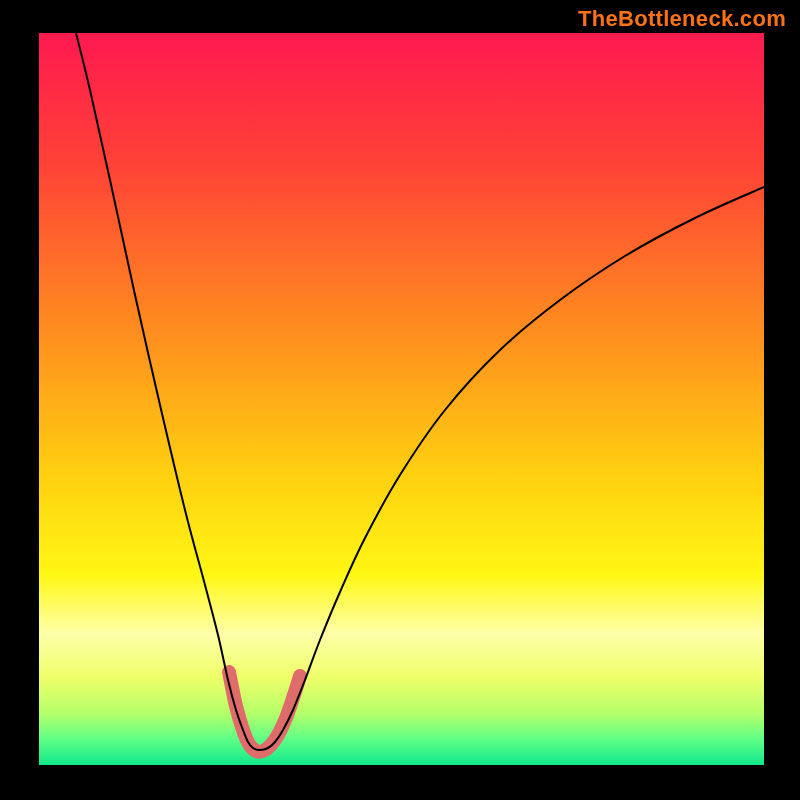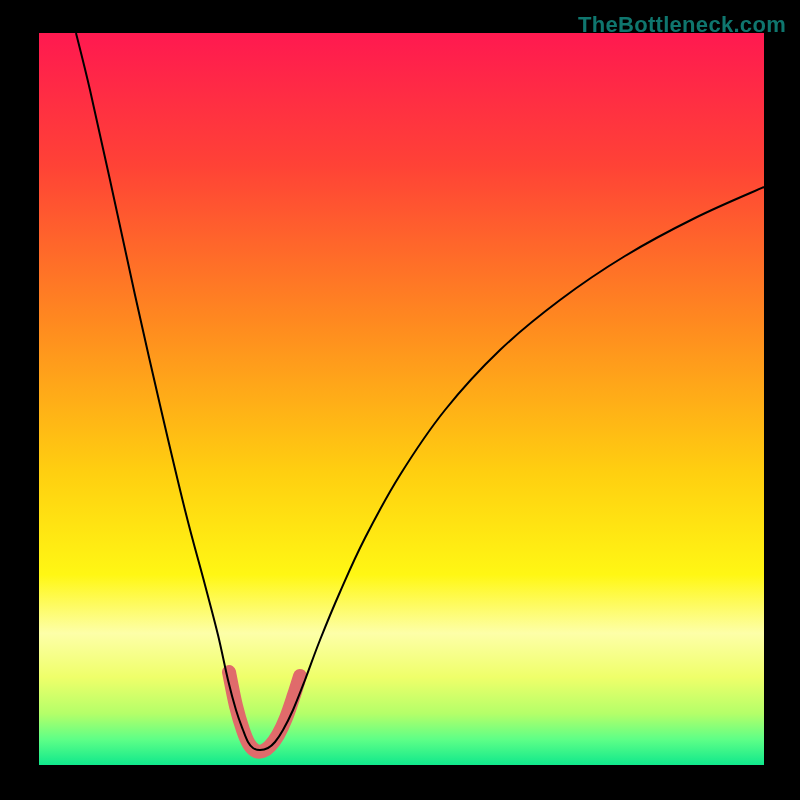--- a/index.html
+++ b/index.html
@@ -12,23 +12,23 @@
     font-family: Arial, Helvetica, sans-serif;
   }
   .stage {
     position: relative;
     width: 800px;
     height: 800px;
     background: #000;
   }
   .watermark {
     position: absolute;
-    top: 12px;
+    top: 6px;
     right: 14px;
-    color: #0f766e;
+    color: #f97316;
     font-size: 22px;
     font-weight: 600;
     letter-spacing: 0.3px;
     z-index: 5;
     user-select: none;
   }
   svg {
     position: absolute;
     left: 0;
     top: 0;

